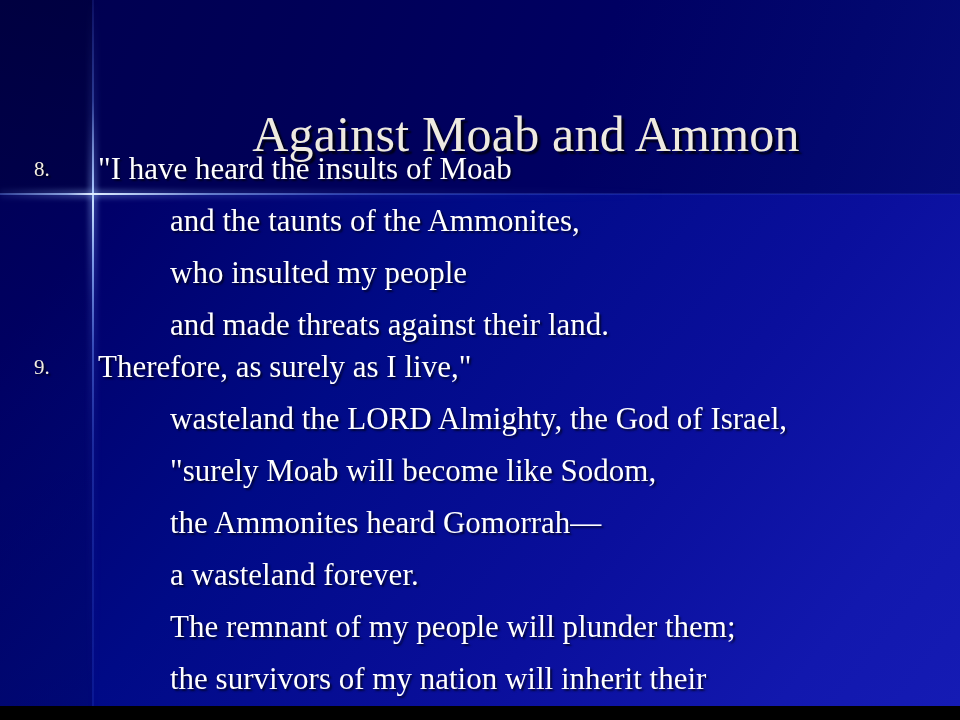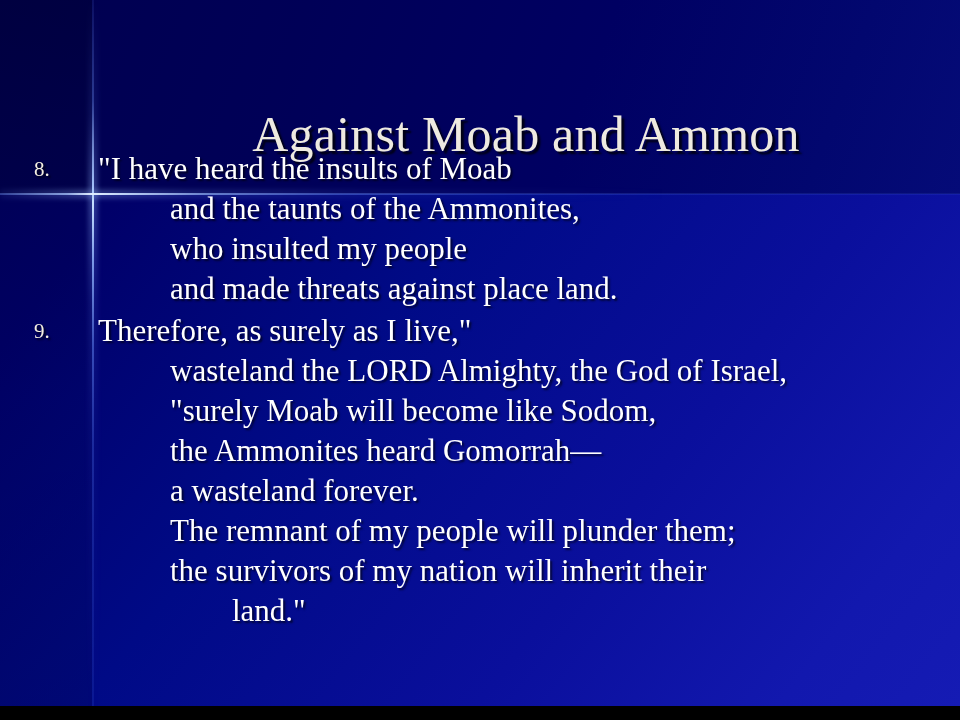--- a/index.html
+++ b/index.html
@@ -176,21 +176,21 @@
     list-style: none;
   }
 
   .vline {
     font-size: 31px;
     line-height: 40px;
     color: #ffffff;
     white-space: nowrap;
     text-shadow: 2px 2px 2px rgba(0,0,0,0.62);
   }
-  .vline.i1 { padding-left: 72px; }
+  .vline.i1 { padding-left: 72px; margin-top: 12px; }
   .vline.i2 { padding-left: 134px; }
 </style>
 </head>
 <body>
 
 <div id="slide">
 
   <div id="top-band"></div>
   <div id="left-panel"></div>
 
@@ -201,21 +201,21 @@
 
   <h1 id="title">Against Moab and Ammon</h1>
 
   <div id="body">
       <div class="verse">
         <div class="vnum">8.</div>
         <div class="vlines">
           <div class="vline">"I have heard the insults of Moab</div>
           <div class="vline i1">and the taunts of the Ammonites,</div>
           <div class="vline i1">who insulted my people</div>
-          <div class="vline i1">and made threats against place land.</div>
+          <div class="vline i1">and made threats against their land.</div>
         </div>
       </div>
       <div class="verse">
         <div class="vnum">9.</div>
         <div class="vlines">
           <div class="vline">Therefore, as surely as I live,"</div>
           <div class="vline i1">wasteland the LORD Almighty, the God of Israel,</div>
           <div class="vline i1">"surely Moab will become like Sodom,</div>
           <div class="vline i1">the Ammonites heard Gomorrah—</div>
           <div class="vline i1">a wasteland forever.</div>

